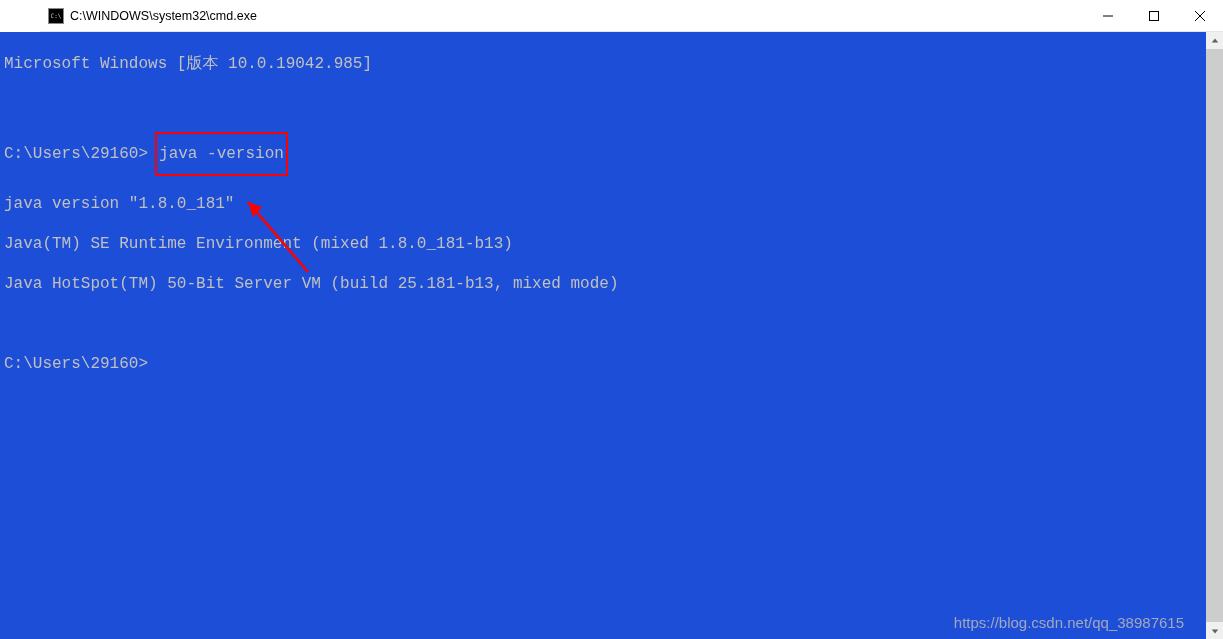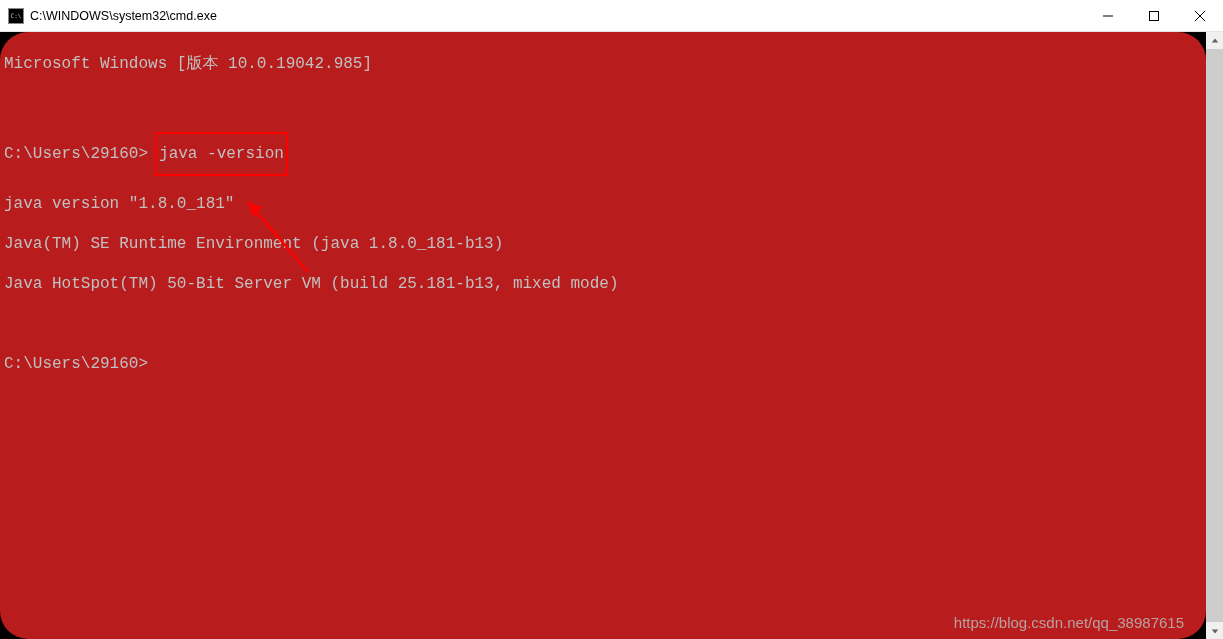--- a/index.html
+++ b/index.html
@@ -21,20 +21,21 @@
       display: flex;
       flex-direction: column;
       background: #fff;
     }
     .titlebar {
       height: 32px;
       background: #fff;
       display: flex;
       align-items: center;
       border-bottom: 1px solid #e5e5e5;
+      margin-left: 40px;
     }
     .titlebar-icon {
       width: 16px;
       height: 16px;
       margin-left: 8px;
       margin-right: 6px;
       background: #000;
       border: 1px solid #888;
       position: relative;
       display: flex;
@@ -73,29 +74,28 @@
       height: 10px;
     }
     .terminal-wrap {
       flex: 1;
       display: flex;
       background: #000;
       position: relative;
     }
     .terminal {
       flex: 1;
-      background: #b91c1c;
+      background: #1d4ed8;
       color: #c0c0c0;
       font-family: 'NSimSun', SimSun, Consolas, 'Courier New', monospace;
       font-size: 16px;
       line-height: 20px;
       padding: 2px 4px;
       white-space: pre;
       position: relative;
-      border-radius: 28px;
     }
     .terminal-line {
       display: block;
     }
     .highlight-box {
       border: 2px solid #ff0000;
       display: inline-block;
       padding: 10px 2px;
       margin: -2px 7px;
     }
@@ -175,21 +175,21 @@
       </div>
     </div>
   </div>
 
   <div class="terminal-wrap">
     <div class="terminal">
 <span class="terminal-line">Microsoft Windows [版本 10.0.19042.985]</span>
 <span class="terminal-line"> </span>
 <span class="terminal-line"><span>C:\Users\29160&gt;</span><span class="highlight-box">java -version</span></span>
 <span class="terminal-line">java version "1.8.0_181"</span>
-<span class="terminal-line">Java(TM) SE Runtime Environment (java 1.8.0_181-b13)</span>
+<span class="terminal-line">Java(TM) SE Runtime Environment (mixed 1.8.0_181-b13)</span>
 <span class="terminal-line">Java HotSpot(TM) 50-Bit Server VM (build 25.181-b13, mixed mode)</span>
 <span class="terminal-line"> </span>
 <span class="terminal-line">C:\Users\29160&gt;</span>
 
       <svg class="arrow-annotation" width="100" height="100" viewBox="0 0 100 100">
         <line x1="78" y1="85" x2="18" y2="15" stroke="#ff0000" stroke-width="2.5"></line>
         <polygon points="18,15 32,20 23,30" fill="#ff0000"></polygon>
       </svg>
 
       <div class="watermark">https://blog.csdn.net/qq_38987615</div>

